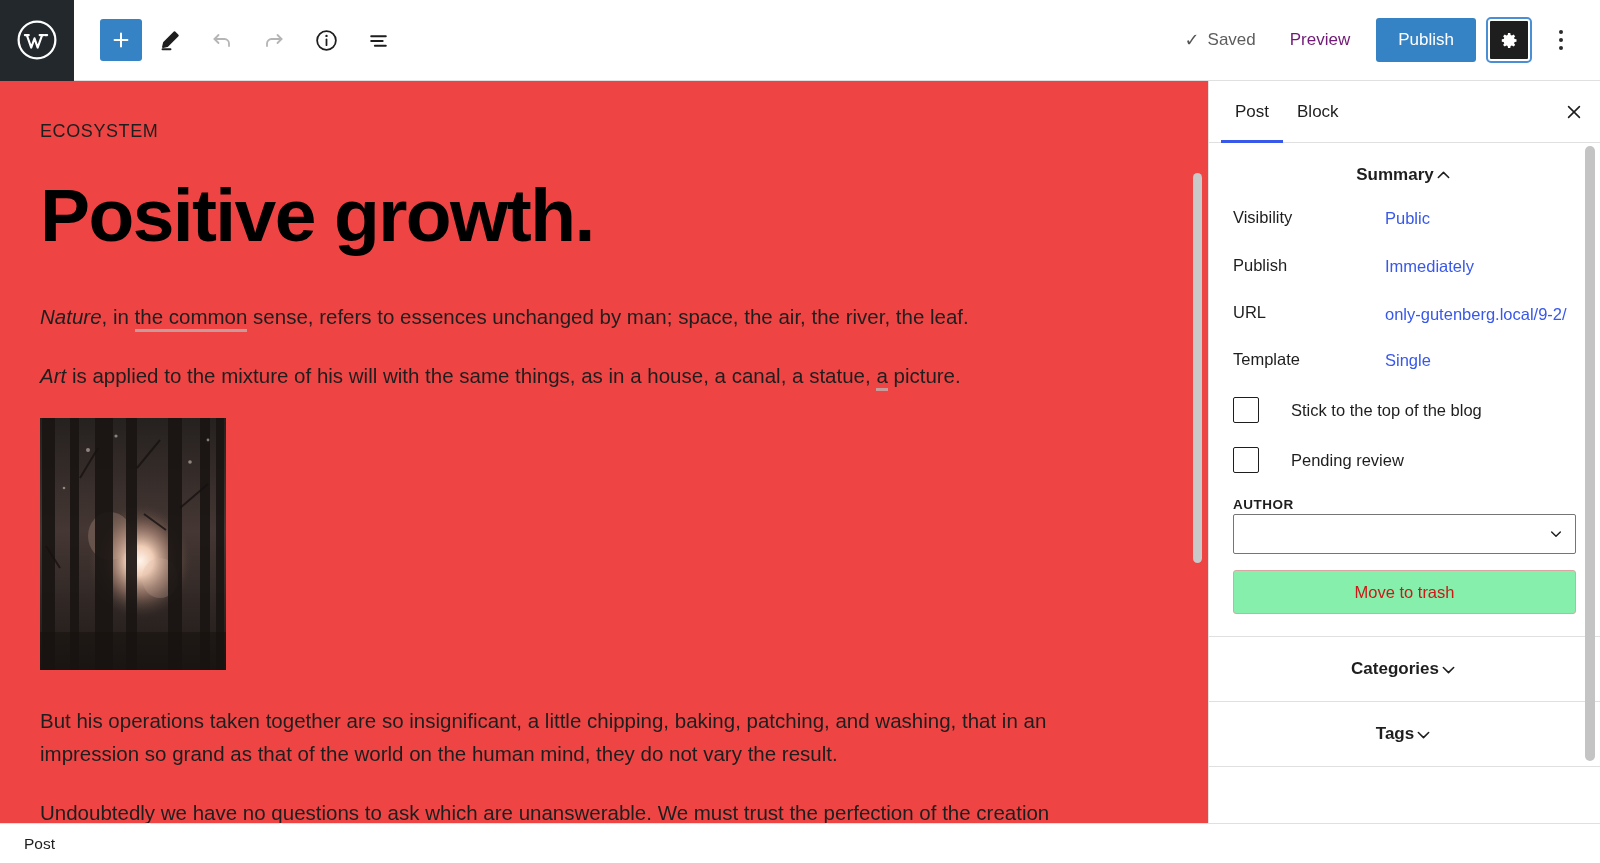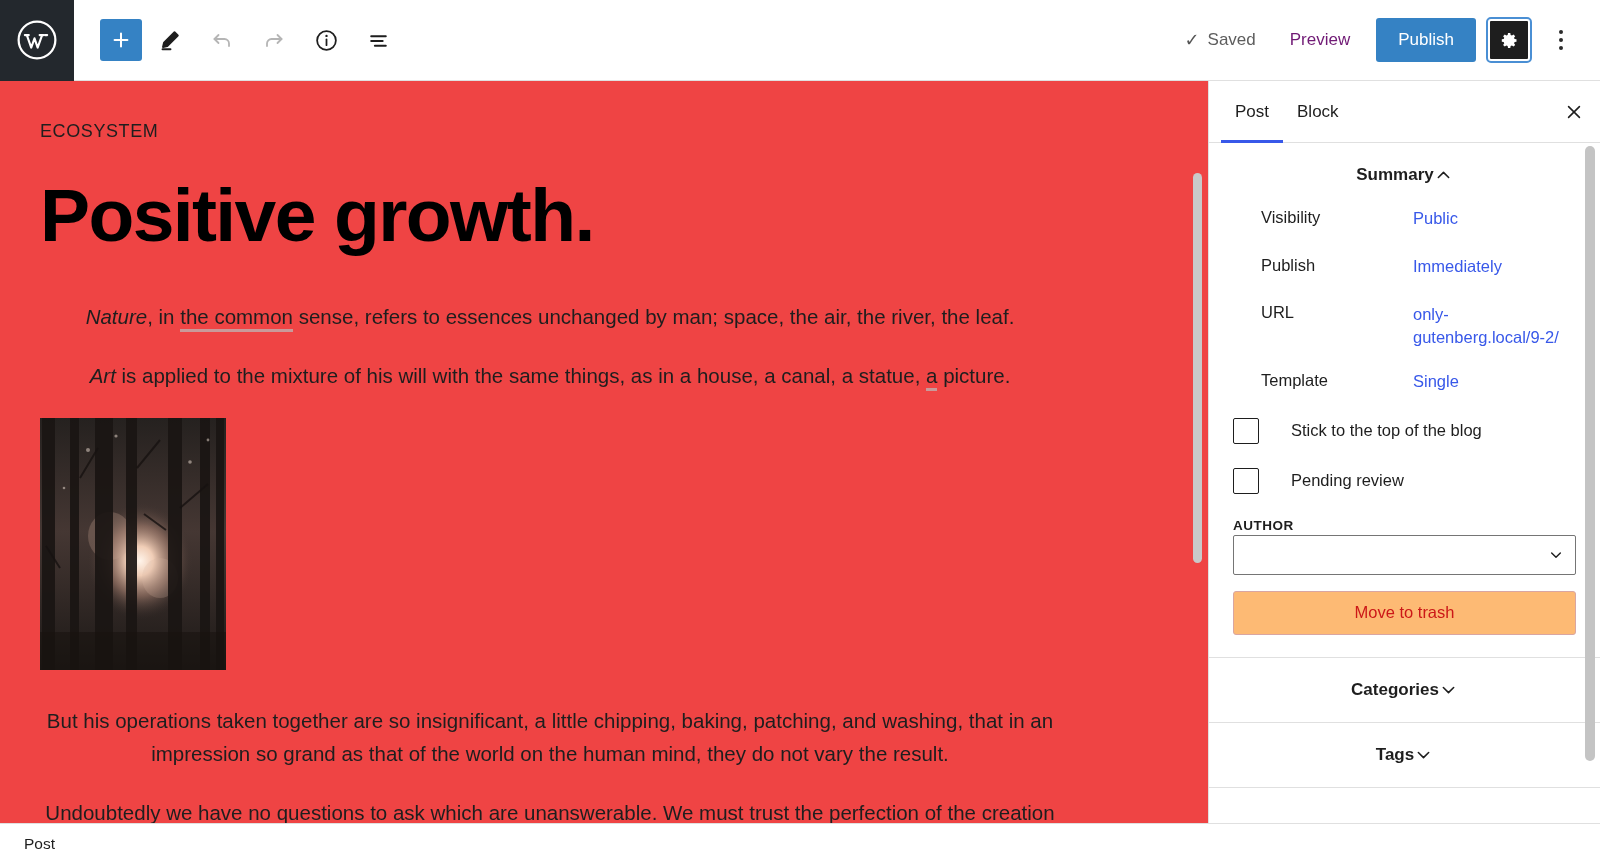--- a/index.html
+++ b/index.html
@@ -84,21 +84,21 @@
 
   .eyebrow {
     font-size: 18px; letter-spacing: 0.6px; color: #1e1e1e;
     margin-bottom: 34px; font-weight: 400;
   }
   .post-title {
     font-size: 75px; line-height: 1.06; font-weight: 700;
     letter-spacing: -1.6px; color: #000; margin-bottom: 44px;
   }
   .para {
-    font-size: 20.5px; line-height: 1.62; color: #1e1e1e; margin-bottom: 26px; text-align: center;
+    font-size: 20.5px; line-height: 1.62; color: #1e1e1e; margin-bottom: 26px;
   }
   .para em { font-style: italic; }
   .sp-underline {
     border-bottom: 3px solid #c99a9a;
     padding-bottom: 1px;
   }
   .img-block { margin: 4px 0 34px 0; }
   .forest-img {
     width: 186px; height: 252px; display: block; border: 0;
   }
@@ -143,21 +143,21 @@
   .panel { border-bottom: 1px solid #e0e0e0; }
   .panel-head {
     display: flex; align-items: center; justify-content: center;
     padding: 22px 24px; cursor: pointer;
   }
   .panel-title { font-size: 17px; font-weight: 600; color: #1e1e1e; }
   .panel-body { padding: 0 24px 22px 24px; }
 
   .row {
     display: flex; align-items: flex-start; gap: 12px;
-    margin-bottom: 22px; min-height: 26px; margin-left: 28px;
+    margin-bottom: 22px; min-height: 26px;
   }
   .row-label { flex: 0 0 140px; font-size: 16.5px; color: #1e1e1e; padding-top: 1px; }
   .row-value {
     flex: 1 1 auto; font-size: 16.5px; color: #3858e9; cursor: pointer;
     background: none; border: none; text-align: left; padding: 0;
     font-family: inherit; line-height: 1.42; word-break: break-word;
   }
   .row.url-row { margin-bottom: 20px; }
   .row.url-row .row-label { padding-top: 0; }
 
@@ -176,21 +176,21 @@
   .author-select {
     width: 100%; height: 40px; border: 1.4px solid #757575; border-radius: 2px;
     background: #fff; font-size: 16px; padding: 0 34px 0 10px; appearance: none;
     font-family: inherit; cursor: pointer; color: #1e1e1e;
   }
   .select-chev {
     position: absolute; right: 12px; top: 50%; transform: translateY(-50%);
     pointer-events: none;
   }
   .trash-btn {
-    width: 100%; height: 44px; background: #fdba74; border: 1px solid #d9a6a2;
+    width: 100%; height: 44px; background: #86efac; border: 1px solid #d9a6a2;
     border-radius: 3px; color: #cc1818; font-size: 16.5px; cursor: pointer;
     font-family: inherit;
   }
 
   
   .sb-scroll-track {
     position: absolute; top: 0; right: 5px; width: 10px; height: 100%;
   }
   .sb-scroll-thumb {
     position: absolute; top: 3px; left: 0; width: 10px; height: 615px;

